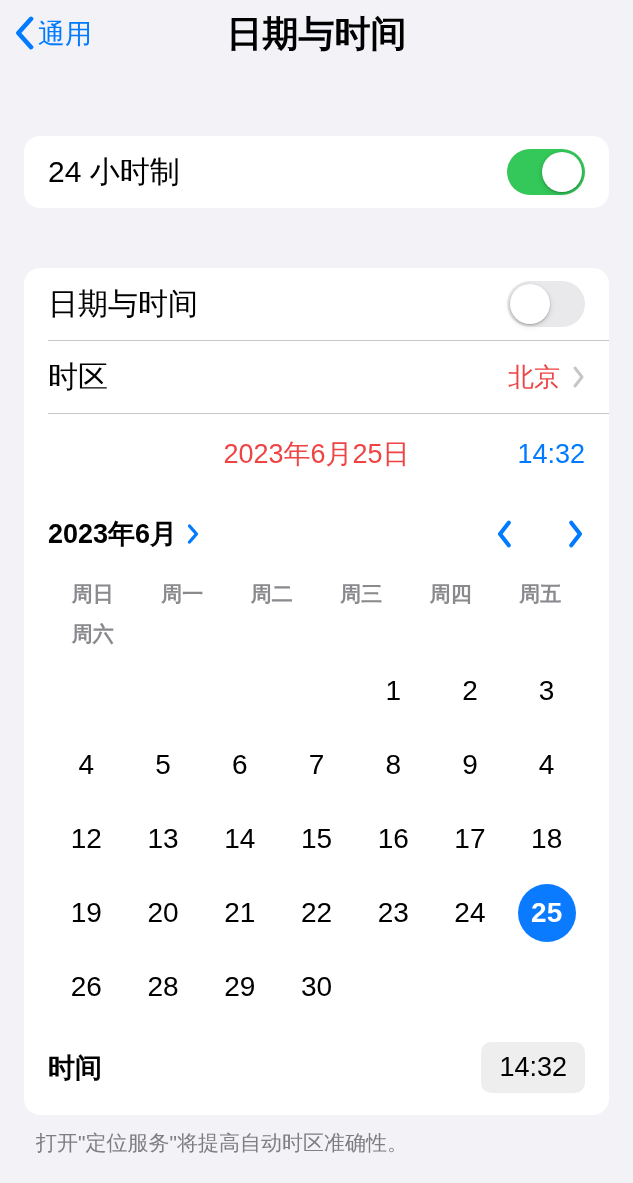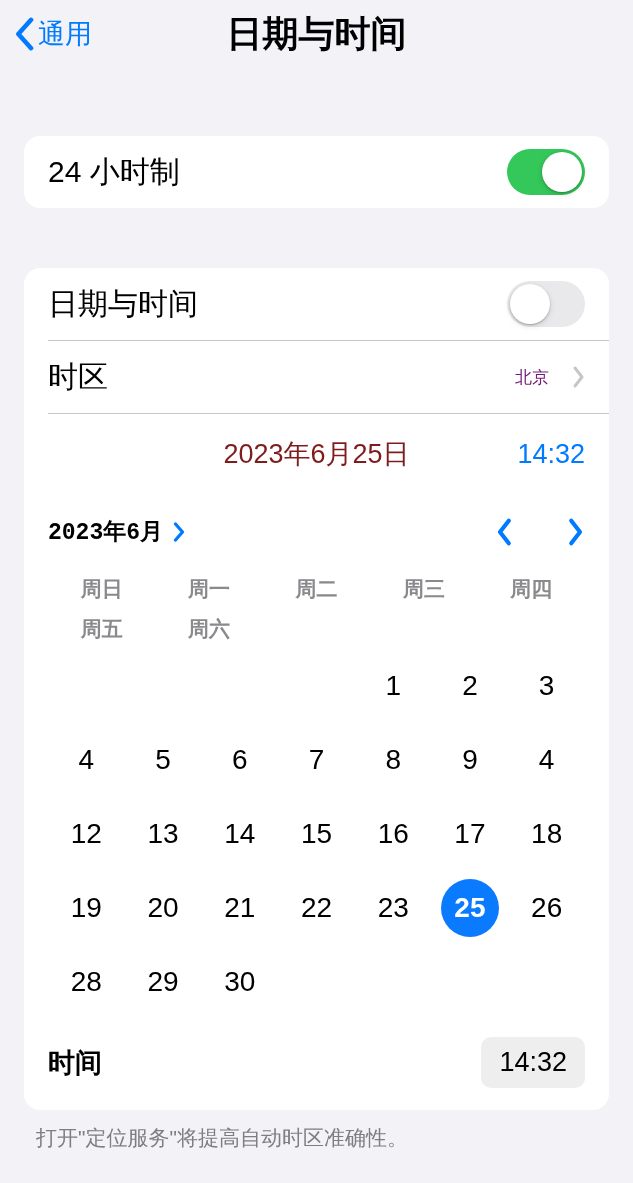--- a/index.html
+++ b/index.html
@@ -13,21 +13,20 @@
 
     
     .navbar {
       position: relative;
       height: 68px;
       display: flex;
       align-items: center;
     }
     .back-btn {
       display: flex;
-      align-items: center;
       color: #007aff;
       padding-left: 14px;
       cursor: pointer;
     }
     .back-btn svg { display: block; }
     .back-label {
       font-size: 27px;
       margin-left: 4px;
       color: #007aff;
     }
@@ -63,23 +62,23 @@
       height: 1px;
       background: #c6c6c8;
       margin-left: 24px;
     }
     .row-label {
       font-size: 30px;
       color: #000;
     }
     .row-spacer { flex: 1; }
     .row-value {
-      font-size: 17px;
-      color: #701a75;
-      margin-right: 22px;
+      font-size: 26px;
+      color: #ef4444;
+      margin-right: 11px;
     }
     .chev-right svg { display: block; }
 
     
     .switch {
       width: 78px; height: 46px;
       border-radius: 23px;
       position: relative;
     }
     .switch.on { background: #34c759; }
@@ -98,21 +97,21 @@
     
     .dt-header {
       display: flex;
       align-items: center;
       justify-content: space-between;
       padding: 22px 24px 24px 24px;
     }
     .dt-header .slot-left { flex: 1; }
     .dt-date {
       font-size: 27px;
-      color: #7f1d1d;
+      color: #ef4444;
       text-align: center;
       flex: 2;
     }
     .dt-time {
       font-size: 27px;
       color: #007aff;
       text-align: right;
       flex: 1;
     }
 
@@ -122,39 +121,38 @@
       align-items: center;
       padding: 20px 24px 6px 24px;
     }
     .month-btn {
       display: flex;
       align-items: center;
       gap: 8px;
       cursor: pointer;
     }
     .month-title {
-      font-size: 23px;
+      font-size: 27px;
       font-weight: 600;
       color: #000;
-      font-family: Liberation Mono, monospace;
     }
     .month-btn svg { display: block; }
     .monthbar .spacer { flex: 1; }
     .monthnav {
       display: flex;
       align-items: center;
       gap: 50px;
     }
     .arrow-btn { cursor: pointer; }
     .arrow-btn svg { display: block; }
 
     
     .weekdays {
       display: grid;
-      grid-template-columns: repeat(5, 1fr);
+      grid-template-columns: repeat(6, 1fr);
       padding: 0 24px;
       margin-top: 16px;
     }
     .weekdays .wd {
       text-align: center;
       font-size: 21px;
       font-weight: 600;
       color: #8a8a8e;
       padding: 6px 0;
     }
@@ -377,20 +375,23 @@
       </div>
       <div class="day">
         <span>21</span>
       </div>
       <div class="day">
         <span>22</span>
       </div>
       <div class="day">
         <span>23</span>
       </div>
+      <div class="day">
+        <span>24</span>
+      </div>
       <div class="day selected">
         <span>25</span>
       </div>
       <div class="day">
         <span>26</span>
       </div>
       <div class="day">
         <span>28</span>
       </div>
       <div class="day">

